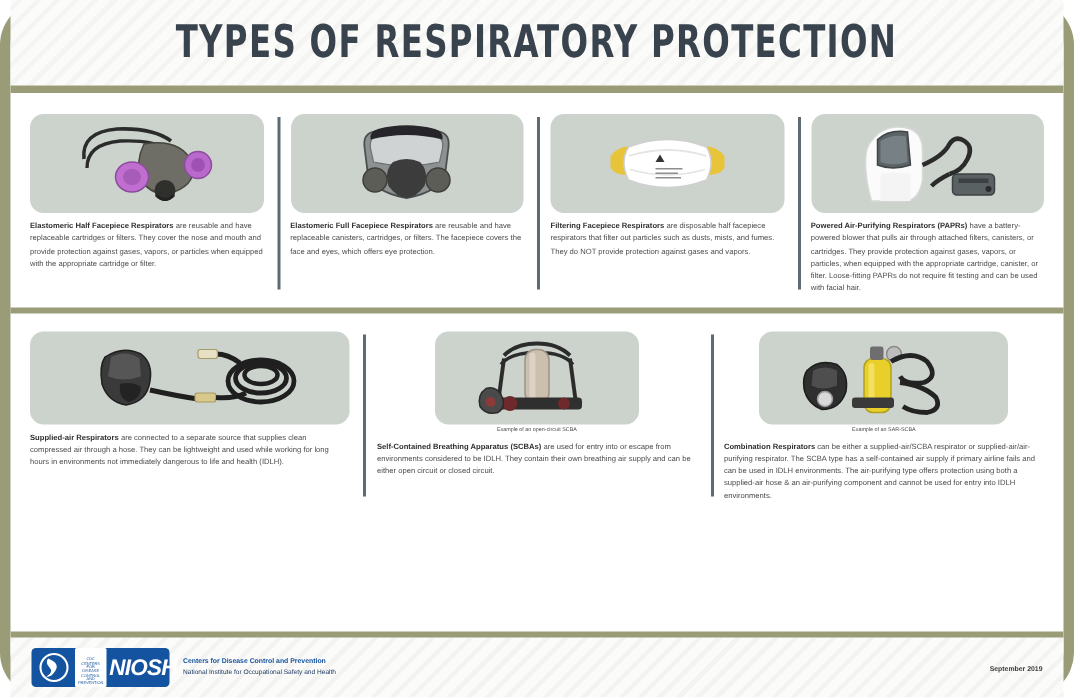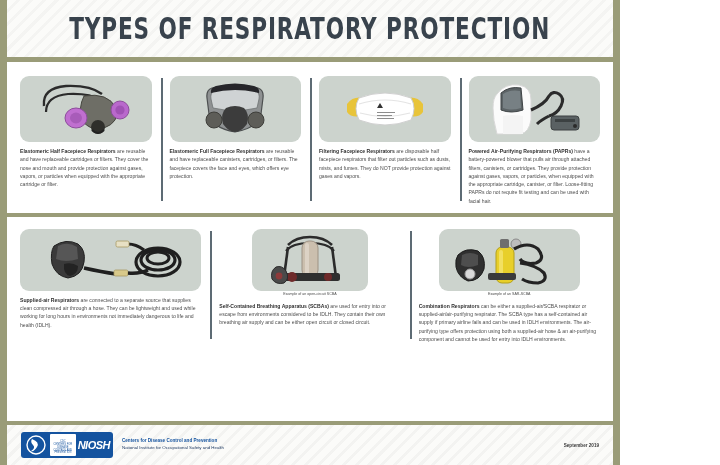--- a/index.html
+++ b/index.html
@@ -4,24 +4,25 @@
 <style>
   * { box-sizing: border-box; margin: 0; padding: 0; }
   body {
     width: 720px; height: 465px;
     font-family: "Liberation Sans", sans-serif;
     background: #ffffff;
     overflow: hidden;
   }
   .poster {
     position: relative;
-    width: 620px; height: 465px;
+    width: 716px; height: 465px;
     background: #ffffff;
     border-left: 7px solid #9a9c78;
     border-right: 7px solid #9a9c78;
+    border-radius: 30px;
   }
   
   .header-band {
     height: 62px;
     background:
       repeating-linear-gradient(-45deg,
         rgba(0,0,0,0.028) 0px, rgba(0,0,0,0.028) 3px,
         rgba(0,0,0,0) 3px, rgba(0,0,0,0) 9px),
       #fbfbf9;
     border-bottom: 5px solid #9a9c78;
@@ -127,21 +128,21 @@
     padding: 1px 2px;
     line-height: 1;
     border-radius: 1px;
     text-align: center;
   }
   .cdc-mark span { display: block; font-size: 2.6px; letter-spacing: 0; font-weight: normal; }
   .niosh-mark {
     color: #ffffff;
     font-weight: bold;
     font-style: italic;
-    font-size: 11px;
+    font-size: 15px;
     letter-spacing: -0.5px;
   }
   .agency {
     margin-left: 9px;
     font-size: 4.4px;
     line-height: 1.5;
     color: #1f3a63;
   }
   .agency b { display: block; font-size: 4.6px; color: #14539f; }
   .date {

